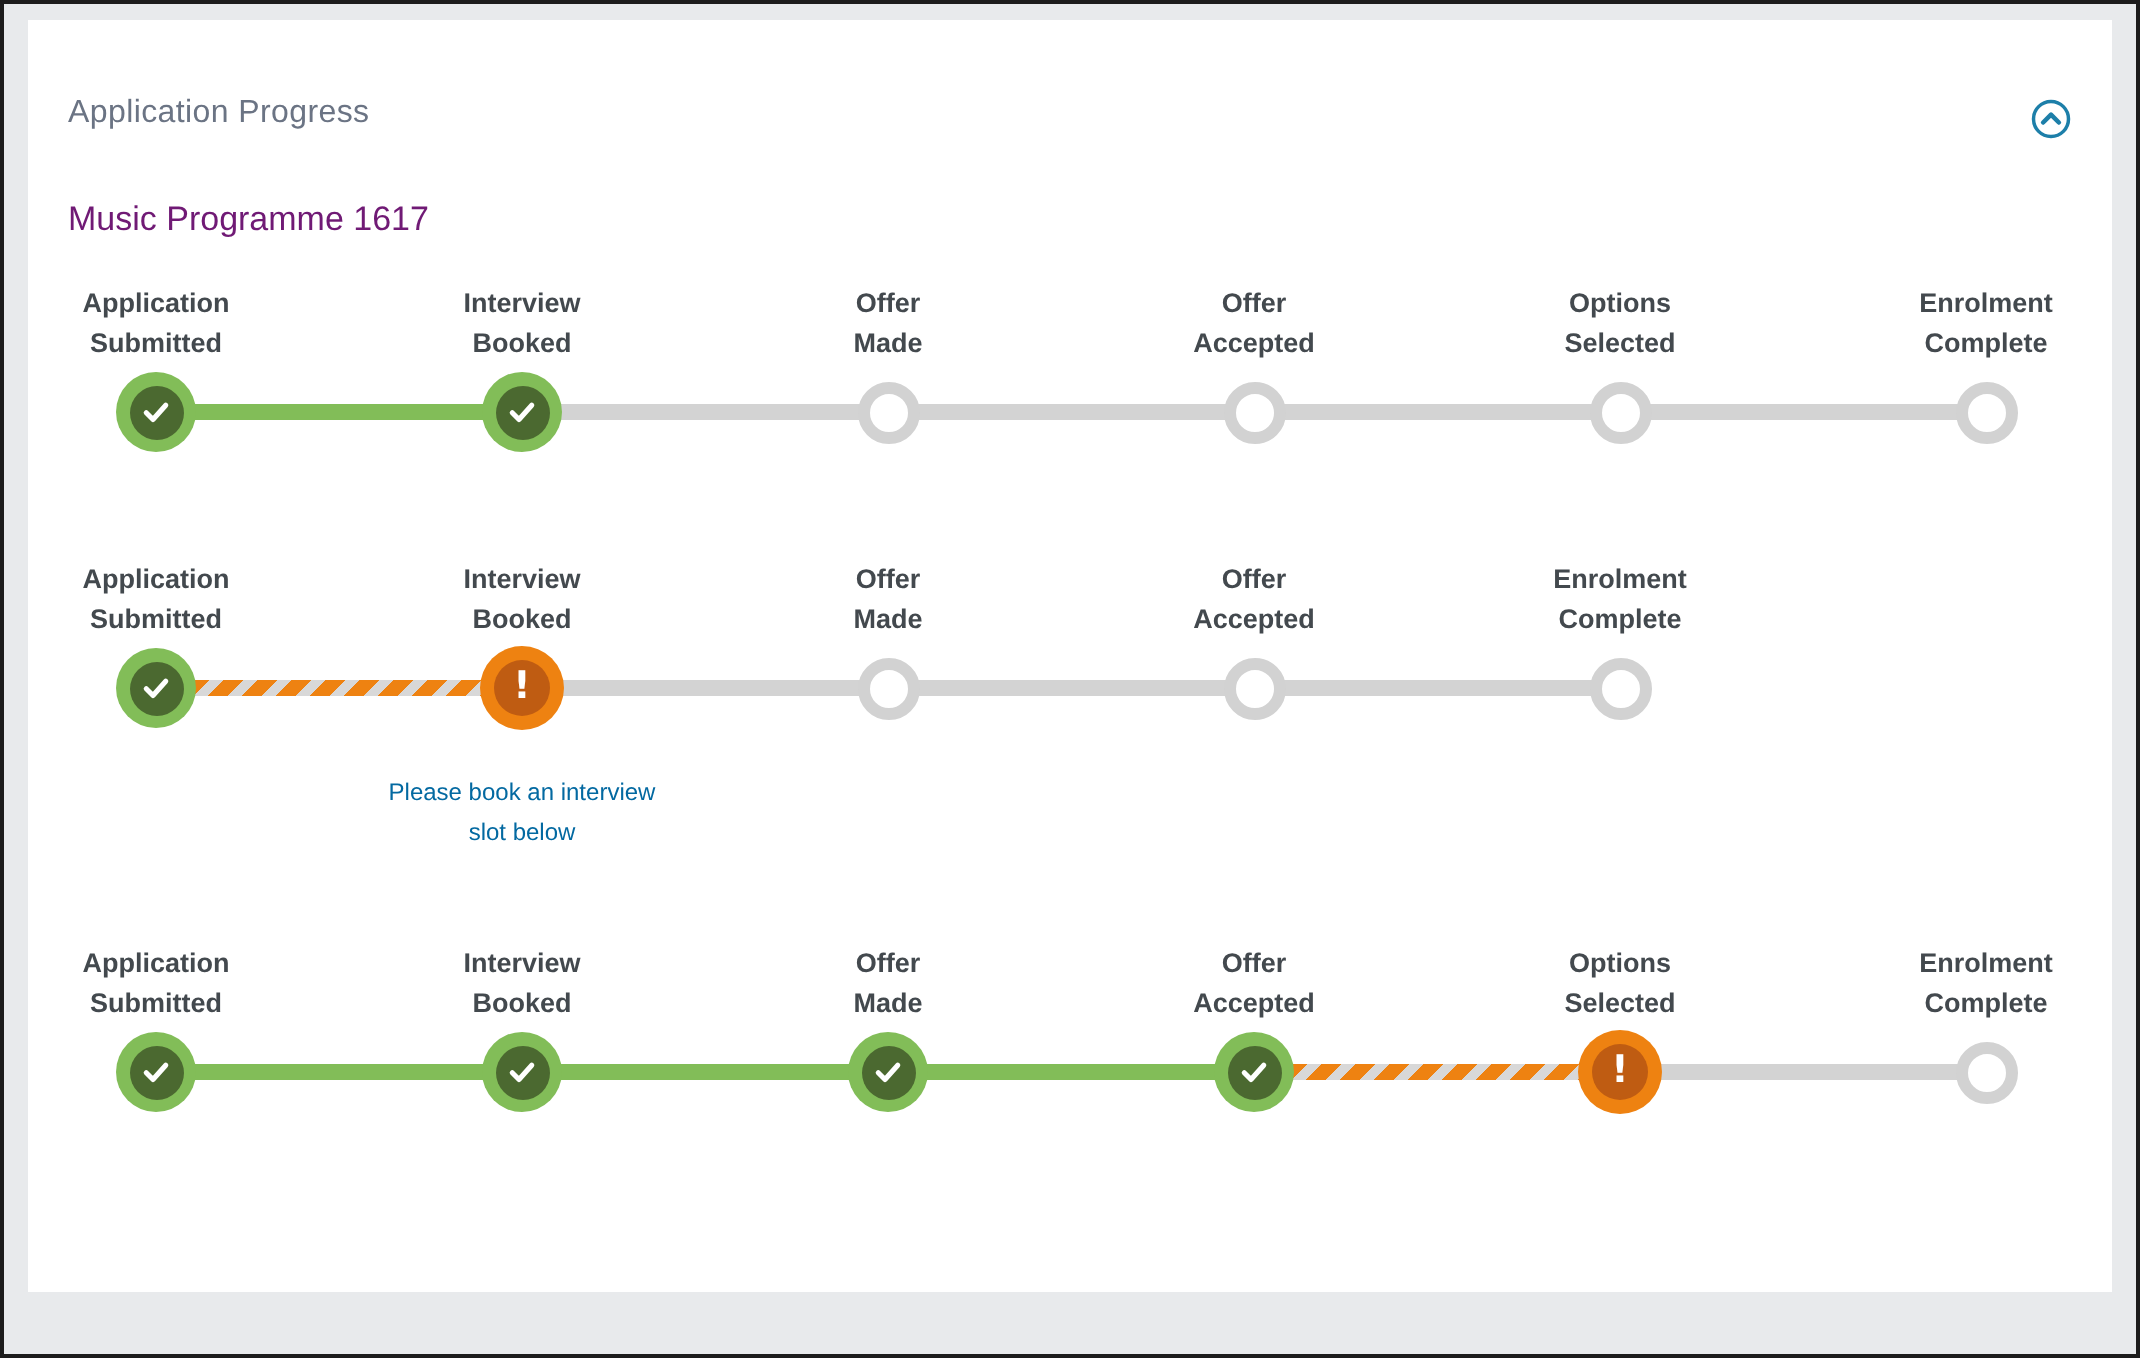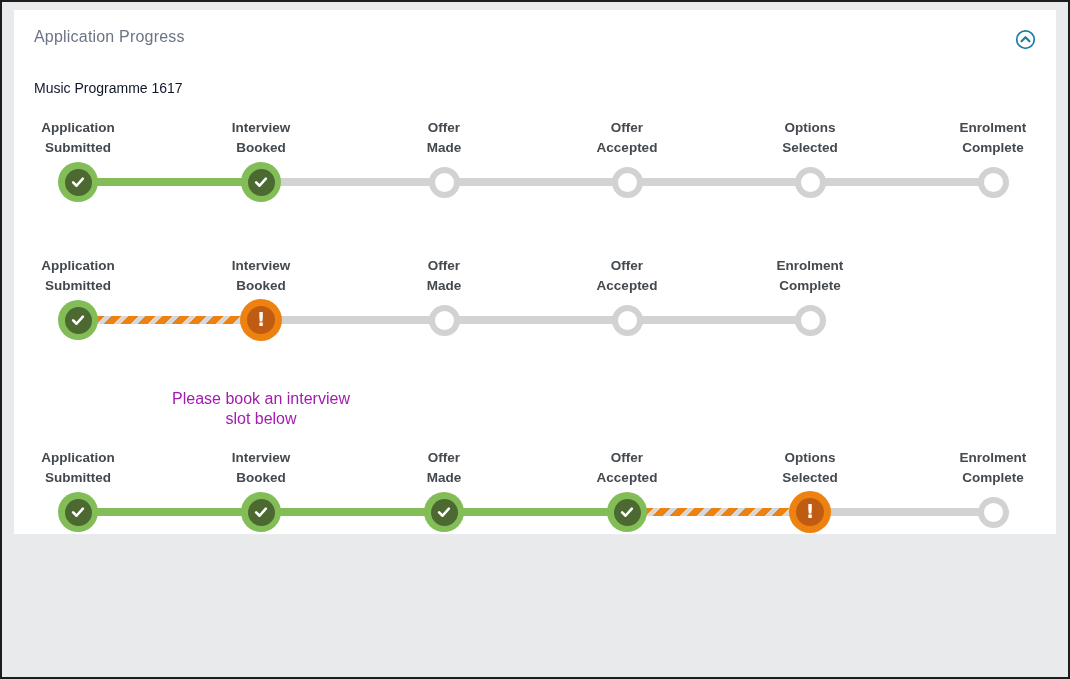--- a/index.html
+++ b/index.html
@@ -9,43 +9,43 @@
     background: #ffffff;
   }
   .frame {
     width: 1070px; height: 679px;
     border: 2px solid #1c1c1c;
     background: #e8eaec;
   }
   .card {
     background: #ffffff;
     margin: 8px 12px 0 12px;
-    height: 524px;
-    padding: 18px 20px 20px 20px;
+    height: 636px;
+    padding: 38px 20px 20px 20px;
     overflow: hidden;
   }
   .card-header {
     display: flex;
     justify-content: space-between;
     align-items: flex-start;
     margin-bottom: 30px;
   }
   .card-title {
     font-size: 16px;
     color: #6b7484;
     font-weight: 400;
     letter-spacing: 0.2px;
   }
   .collapse-btn {
     background: none; border: none; cursor: pointer;
     padding: 0; line-height: 0; margin-top: 1px;
   }
   .tracker-title {
-    font-size: 14px;
-    color: #0f172a;
+    font-size: 17px;
+    color: #701a75;
     font-weight: 400;
     margin-bottom: 22px;
   }
   .steps-area {
     position: relative;
     width: 100%;
   }
   .tracker-section { margin-bottom: 42px; }
   .tracker-section:last-child { margin-bottom: 0; }
   .connector {
@@ -102,26 +102,25 @@
     width: 31px; height: 31px;
     background: #ffffff;
     border: 6px solid #d2d2d2;
   }
   .step-message {
     position: absolute;
     top: 106px;
     width: 230px;
     transform: translateX(-50%);
     text-align: center;
-    font-size: 16px;
+    font-size: 12px;
     line-height: 20px;
-    color: #a21caf;
+    color: #0369a1;
     white-space: pre-line;
     z-index: 1;
-    margin-top: 27px;
   }
 </style>
 </head>
 <body>
 
 <div class="frame">
   <div class="card">
     <div class="card-header">
       <div class="card-title">Application Progress</div>
       <button class="collapse-btn">

